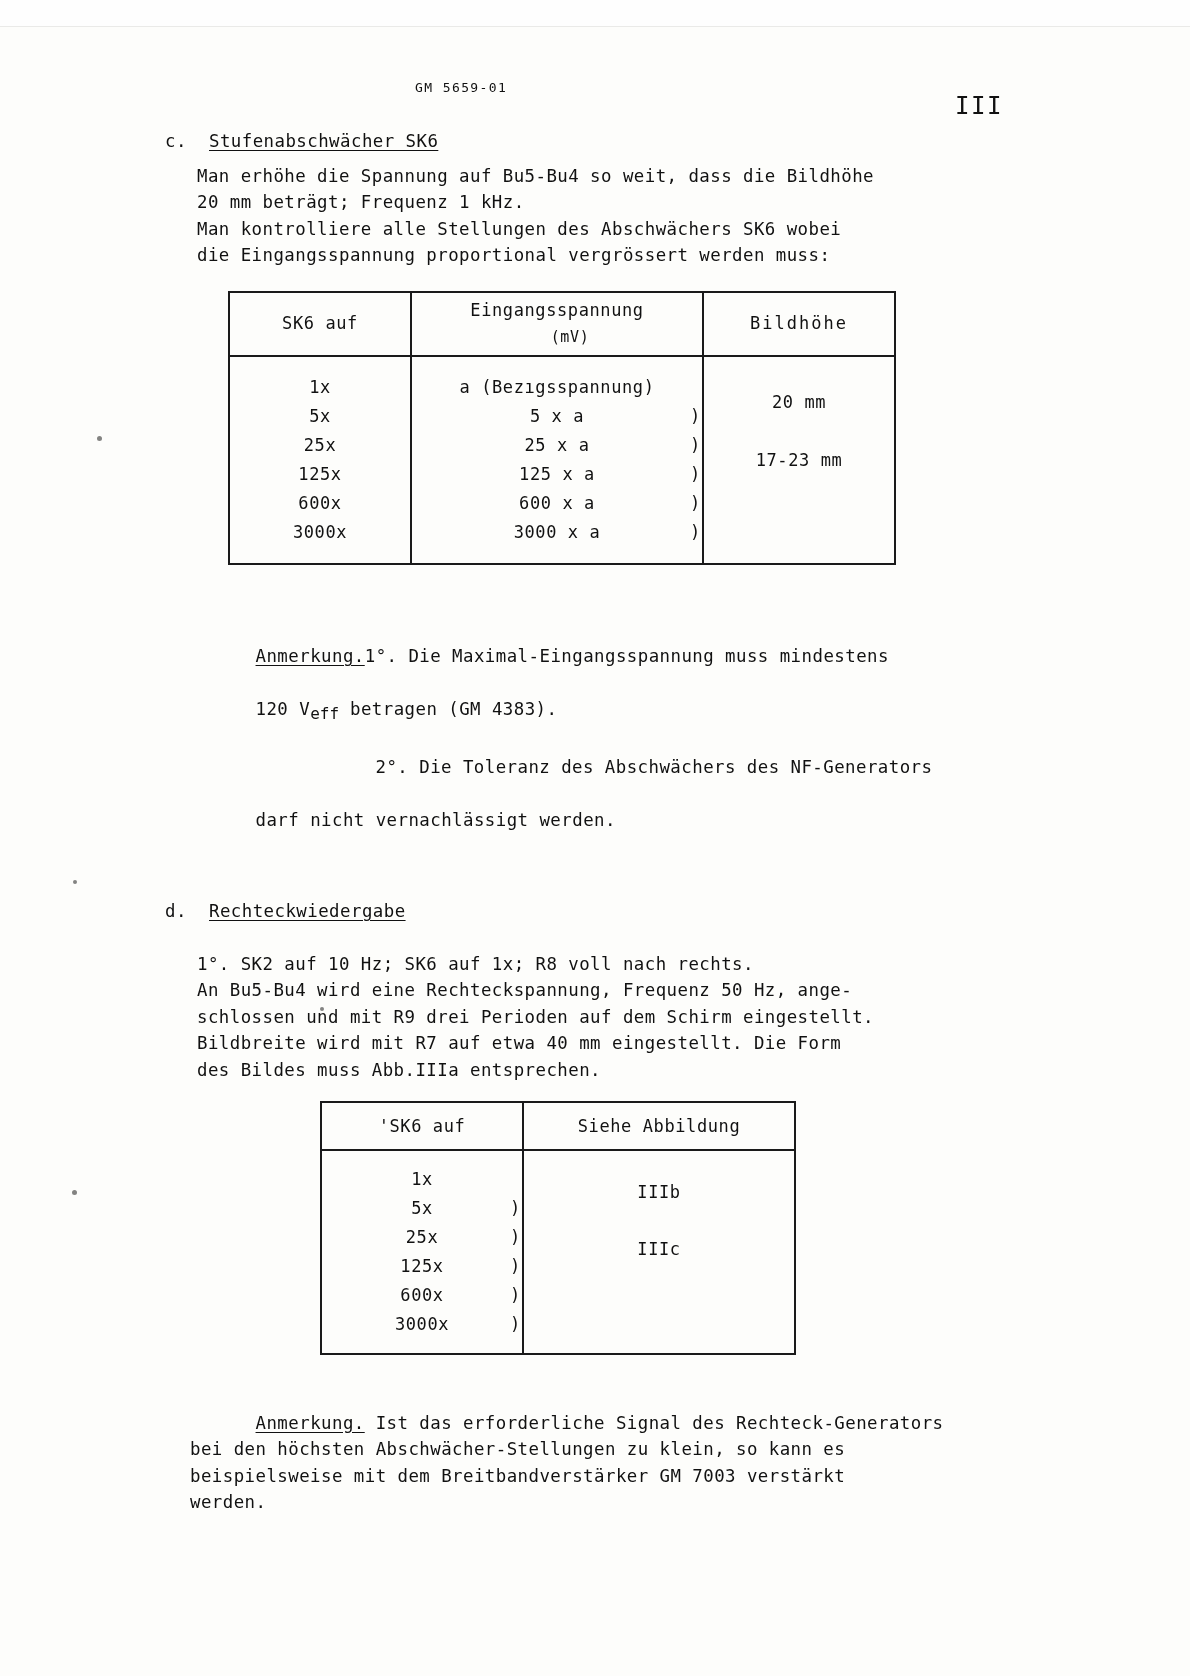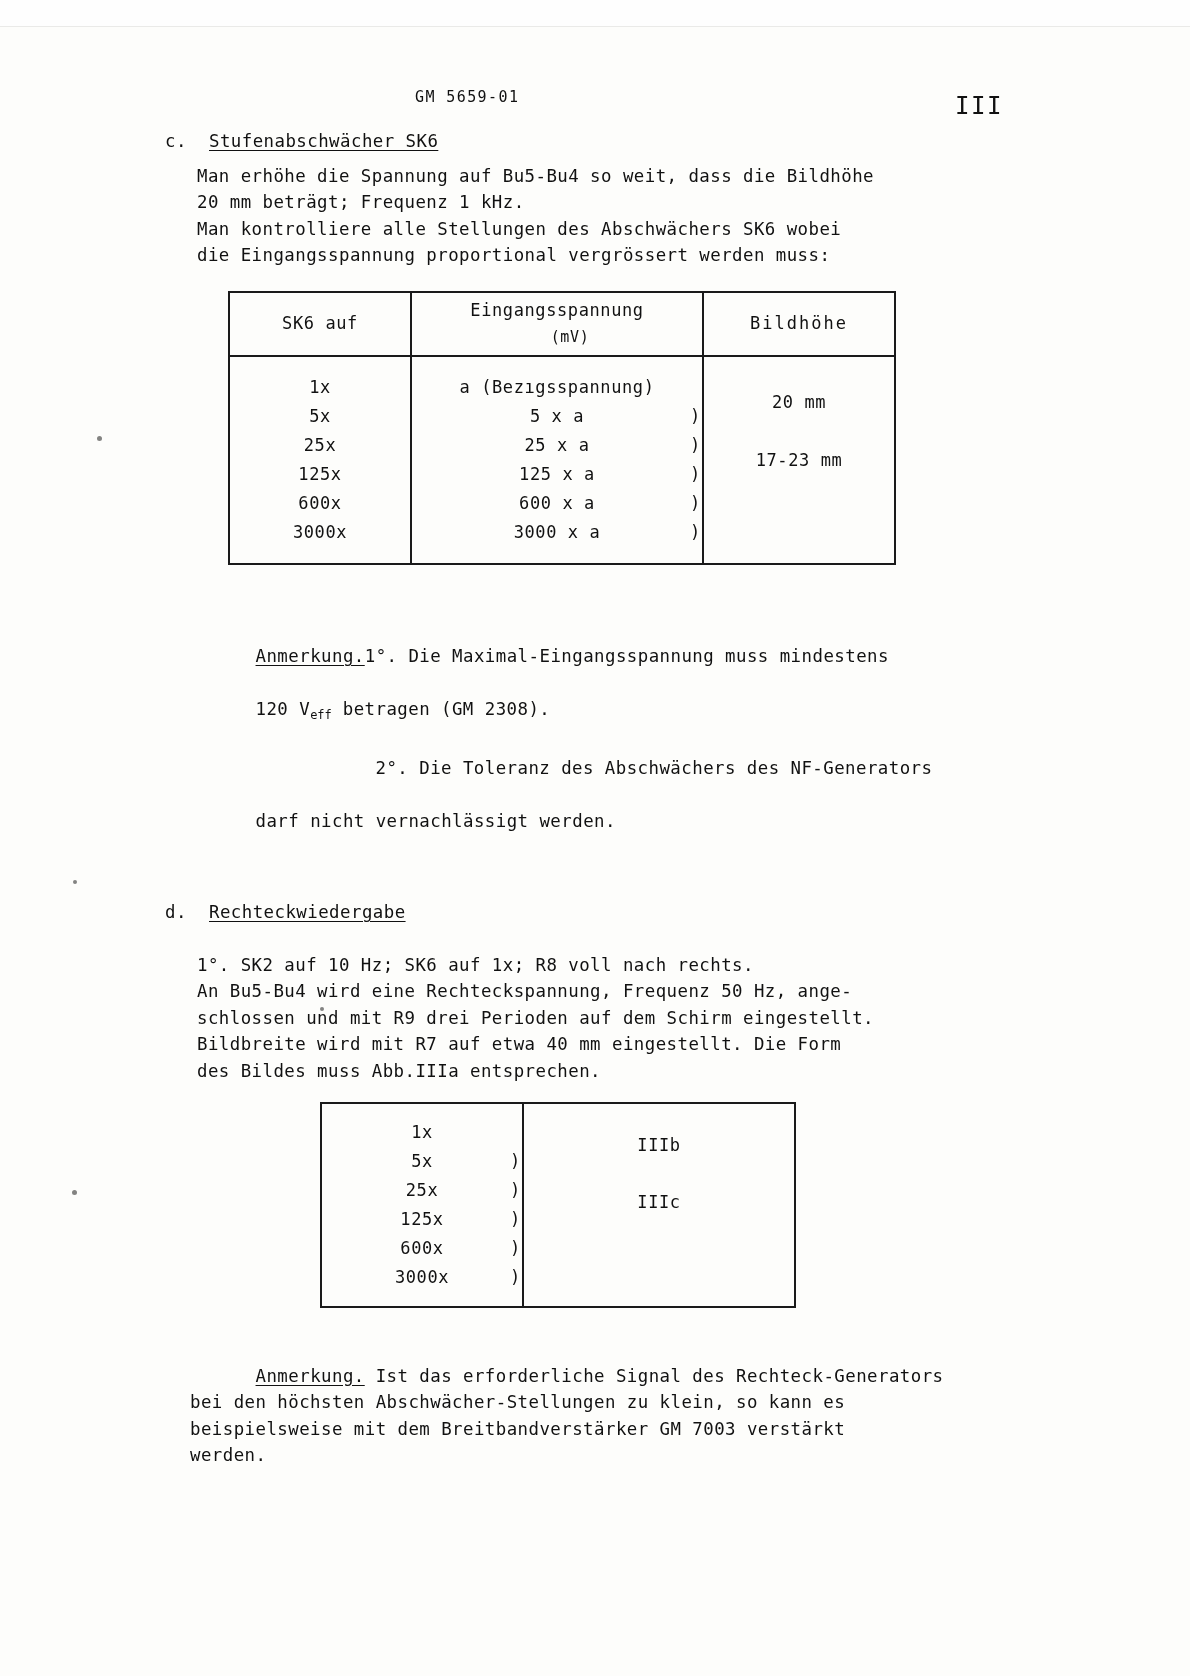--- a/index.html
+++ b/index.html
@@ -36,22 +36,22 @@
   }
   .header {
     position: absolute;
     top: 80px;
     left: 0;
     width: 100%;
   }
   .doc-number {
     position: absolute;
     left: 415px;
-    top: 8px;
-    font-size: 15px;
+    top: 0;
+    font-size: 13px;
     letter-spacing: 1.4px;
   }
   .page-roman {
     position: absolute;
     left: 955px;
     top: 12px;
     font-size: 24px;
     letter-spacing: 1.6px;
   }
   .content {
@@ -125,21 +125,21 @@
   .t2 .c2 { width: 270px; }
   .t2 .hcell { height: 46px; text-align: center; vertical-align: middle; }
   .t2 .bodycell { vertical-align: top; padding-top: 14px; padding-bottom: 14px; }
 
   .anm {
     margin-left: 190px;
     margin-right: 55px;
     white-space: pre-wrap;
   }
   .u { text-decoration: underline; text-underline-offset: 3px; }
-  .sub { font-size: 12px; vertical-align: -4px; letter-spacing: 0; }
+  .sub { font-size: 16px; vertical-align: -4px; letter-spacing: 0; }
 </style>
 </head>
 <body>
 
 <div class="page">
 
   <div class="edge-top"></div>
   <div class="speck" style="left:97px;top:436px;width:5px;height:5px;"></div>
   <div class="speck" style="left:72px;top:1190px;width:5px;height:5px;"></div>
   <div class="speck" style="left:320px;top:1007px;width:4px;height:4px;"></div>
@@ -205,39 +205,45 @@
           </div>
           <div class="h-top">20 mm</div>
           <div class="h-mid">17-23 mm</div>
         </td>
       </tr>
     </tbody>
       </table>
 
     <div class="anm" style="margin-top:52px;">
       <span class="u">Anmerkung.</span><span>1°. Die Maximal-Eingangsspannung muss mindestens</span><br>
-      <span>120 V</span><span class="sub">eff</span><span> betragen (GM 2308).</span><br>
+      <span>120 V</span><span class="sub">eff</span><span> betragen (GM 4383).</span><br>
       <span style="display:inline-block;width:120px;"></span><span>2°. Die Toleranz des Abschwächers des NF-Generators</span><br>
       <span>darf nicht vernachlässigt werden.</span>
     </div>
 
     <div class="sec" style="margin-top:38px;">
       <div class="sec-head">
         <span class="sec-marker">d.</span>
         <span class="sec-title">Rechteckwiedergabe</span>
       </div>
       <div class="para" style="margin-top:26px;">1°. SK2 auf 10 Hz; SK6 auf 1x; R8 voll nach rechts.
 An Bu5-Bu4 wird eine Rechteckspannung, Frequenz 50 Hz, ange-
 schlossen und mit R9 drei Perioden auf dem Schirm eingestellt.
 Bildbreite wird mit R7 auf etwa 40 mm eingestellt. Die Form
 des Bildes muss Abb.IIIa entsprechen.</div>
     </div>
 
     <table class="box t2">
       <tbody>
+          <tr>
+        <th class="hcell c1">
+          <span>'</span><span>SK6 auf</span>
+        </th>
+        <th class="hcell c2">Siehe Abbildung</th>
+      </tr>
       <tr>
         <td class="bodycell c1">
           <div class="rowlist">
             <div>1x</div>
             <div>5x</div>
             <div>25x</div>
             <div>125x</div>
             <div>600x</div>
             <div>3000x</div>
           </div>

